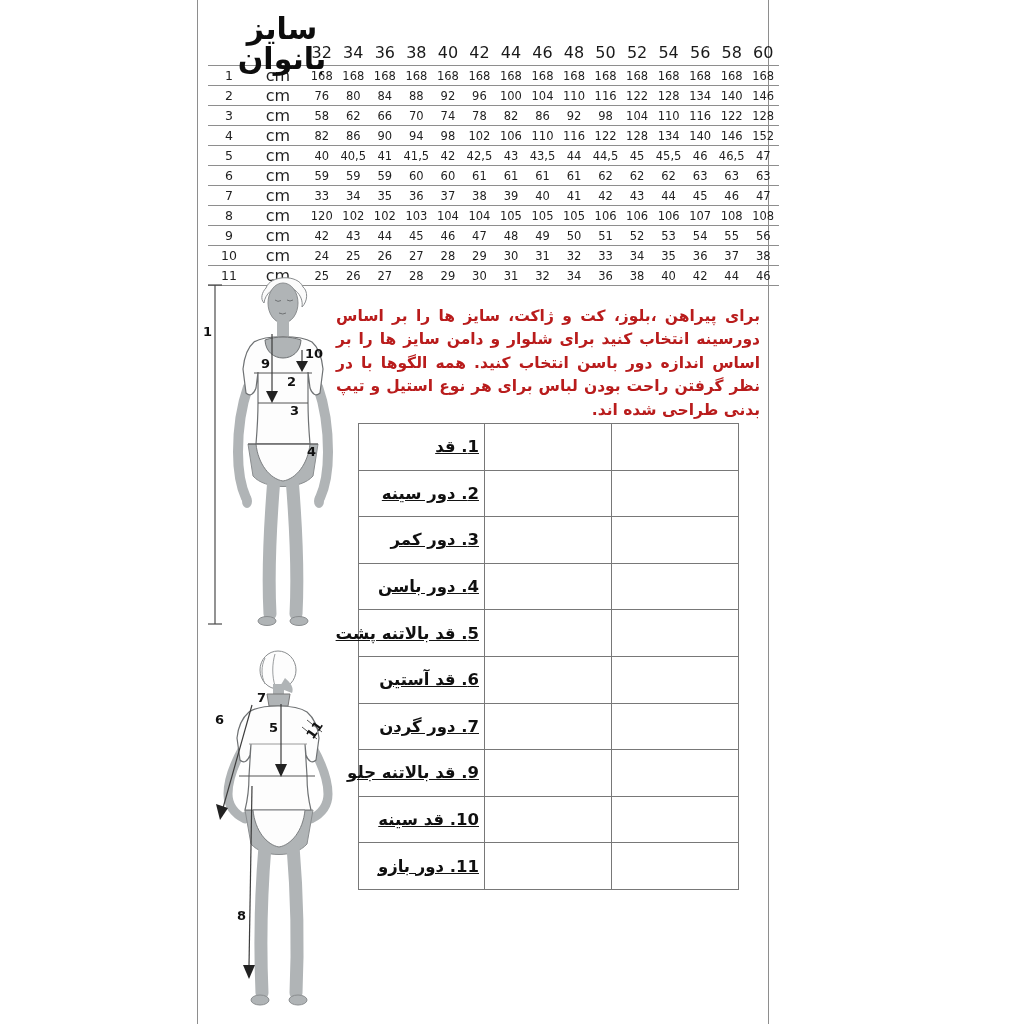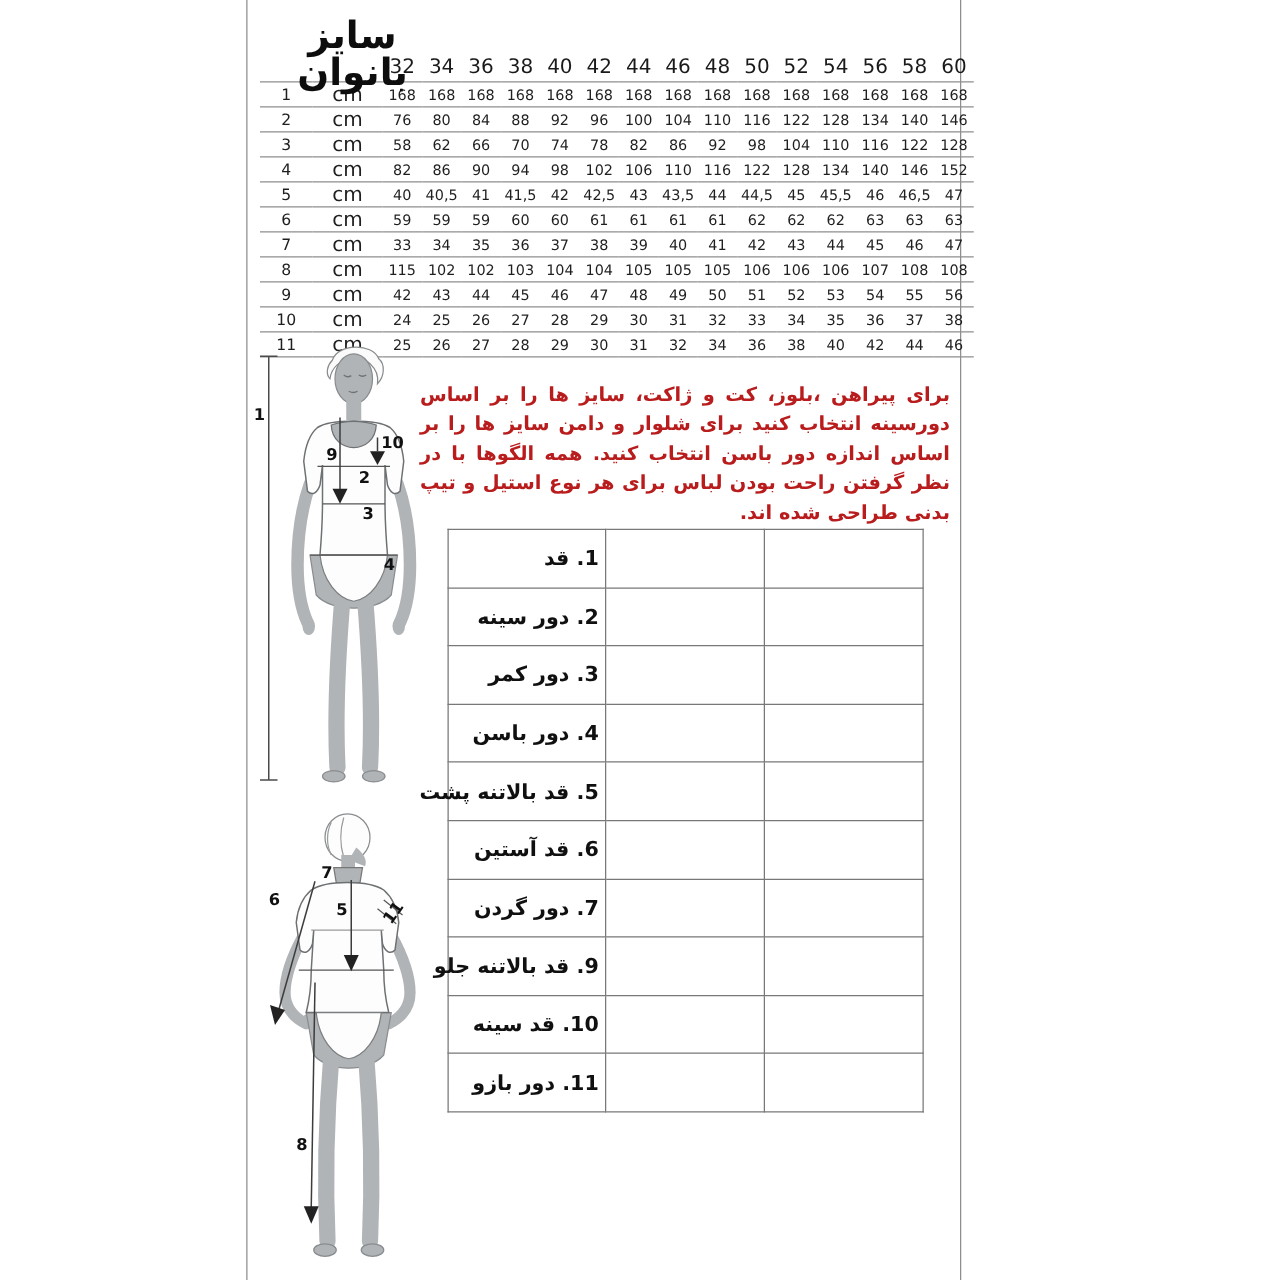--- a/index.html
+++ b/index.html
@@ -34,21 +34,21 @@
   
   .description{
     position:absolute;left:336px;top:289px;width:424px;
     direction:rtl;text-align:justify;text-align-last:right;
     font-size:15.5px;font-weight:bold;line-height:23.6px;color:#b91c1c;
   }
 
   
   .mlist{
     position:absolute;left:358px;top:423px;width:380px;
-    border-collapse:collapse;table-layout:fixed;
+    border-collapse:collapse;table-layout:fixed;text-decoration:underline;
   }
   .mlist td{border:1px solid #787878;height:43.6px;vertical-align:middle;}
   .mlist td.mlabel{
     direction:rtl;text-align:right;padding:0 5px 0 3px;
     font-size:16.5px;font-weight:bold;color:#101010;white-space:nowrap;
   }
 
   
   .fig{position:absolute;}
   .fig-front{left:195px;top:272px;}
@@ -218,21 +218,21 @@
         <td>42</td>
         <td>43</td>
         <td>44</td>
         <td>45</td>
         <td>46</td>
         <td>47</td>
       </tr>
       <tr>
         <td class="rownum">8</td>
         <td class="unit">cm</td>
-        <td>115</td>
+        <td>120</td>
         <td>102</td>
         <td>102</td>
         <td>103</td>
         <td>104</td>
         <td>104</td>
         <td>105</td>
         <td>105</td>
         <td>105</td>
         <td>106</td>
         <td>106</td>

